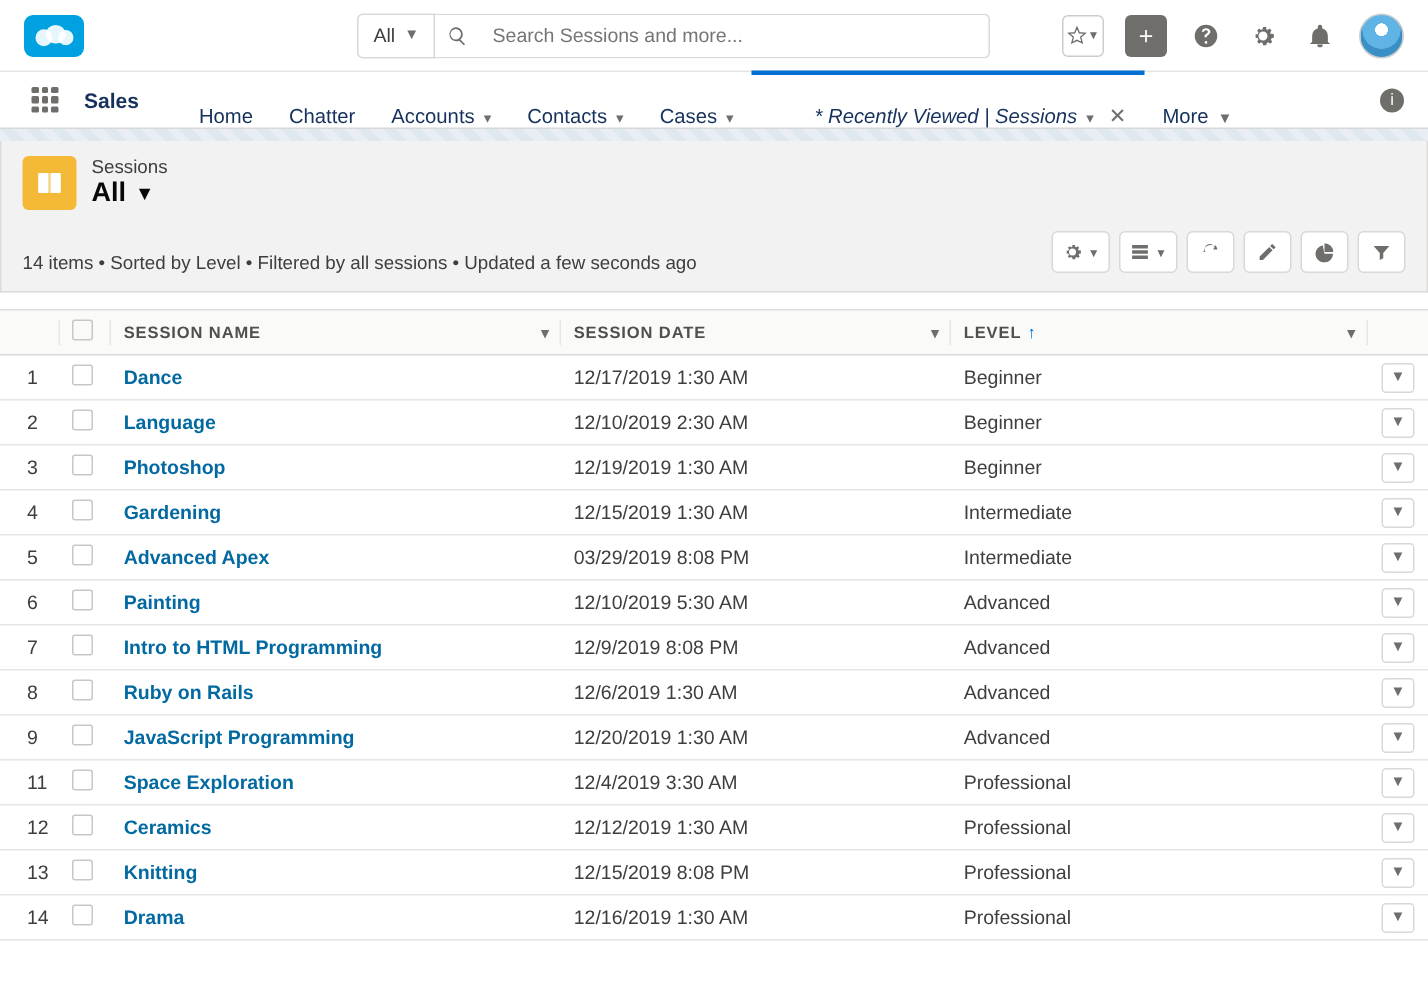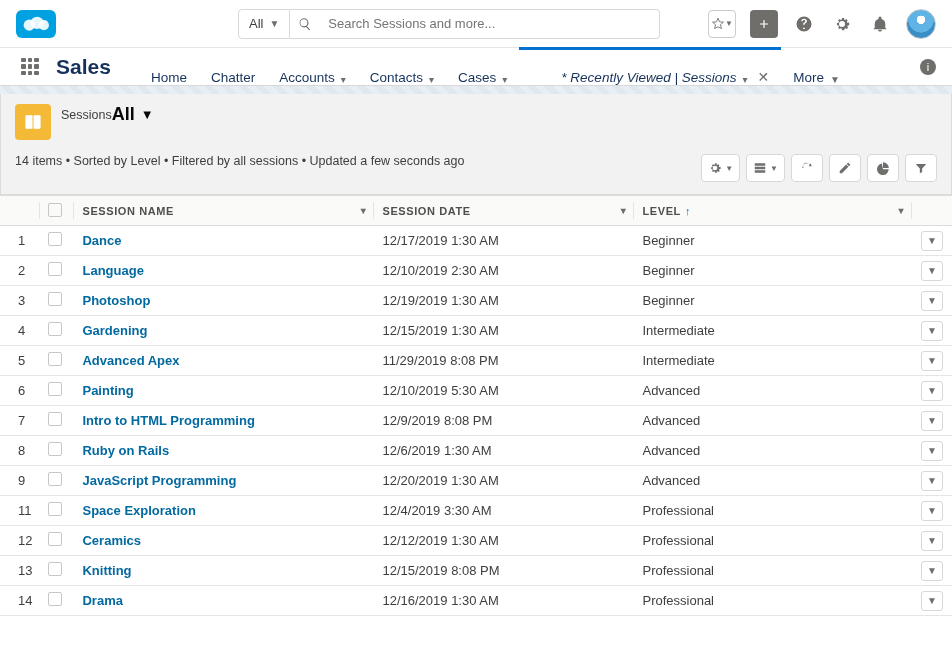--- a/index.html
+++ b/index.html
@@ -16,54 +16,54 @@
   .hicon { width:24px; height:24px; display:flex; align-items:center; justify-content:center; color:#706e6b; }
   .hicon.box { border:1px solid #ccc; border-radius:4px; width:28px; height:28px; }
   .hicon.dark { background:#706e6b; color:#fff; border-radius:4px; width:28px; height:28px; }
   .avatar { width:30px; height:30px; border-radius:50%; background: radial-gradient(circle at 50% 35%, #fff 18%, #5fb4e5 19% 55%, #3a8fc7 56%); border:1px solid #ccc; }
 
   
   .nav-bar { height:38px; display:flex; align-items:stretch; padding:0 16px; gap:0; border-bottom:1px solid #d8d8d8; }
   .launcher { width:28px; display:flex; align-items:center; justify-content:center; margin-right:12px; }
   .launcher-grid { width:18px; height:18px; display:grid; grid-template-columns:repeat(3,1fr); grid-template-rows:repeat(3,1fr); gap:2px; }
   .launcher-grid span { background:#706e6b; border-radius:1px; }
-  .app-name { font-size:21px; font-weight:600; display:flex; align-items:center; margin-right:28px; color:#16325c; }
+  .app-name { font-size:14px; font-weight:600; display:flex; align-items:center; margin-right:28px; color:#16325c; }
   .nav-item { display:flex; align-items:flex-end; padding:0 12px; gap:6px; font-size:13.5px; color:#16325c; cursor:pointer; position:relative; }
   .nav-item.active { color:#16325c; }
   .nav-item.active::after { content:""; position:absolute; left:0; right:0; top:-1px; height:3px; background:#0070d2; }
   .nav-item.active .tab-label { font-style:italic;margin-left:30px; }
   .nav-close { font-size:14px; color:#706e6b; margin-left:4px; }
   .nav-spacer { flex:1; }
   .info-icon { width:16px; height:16px; border-radius:50%; background:#706e6b; color:#fff; font-size:11px; display:flex; align-items:center; justify-content:center; margin-left:8px; align-self:center; }
   .caret { font-size:10px; color:#706e6b; }
 
   
   .topo { height:8px; background: repeating-linear-gradient(45deg,#e8eef4 0 6px,#dfe7ef 6px 12px); }
 
   
   .list-header { background:#f3f2f2; padding:10px 14px 12px 14px; border:1px solid #dddbda; border-top:none; }
   .lh-row1 { display:flex; align-items:flex-start; }
   .object-icon { width:36px; height:36px; border-radius:4px; background:#f5b938; display:flex; align-items:center; justify-content:center; margin-right:10px; flex-shrink:0; }
   .object-icon svg { width:20px; height:20px; fill:#fff; }
-  .lh-titles { display:flex; flex-direction:row;align-items:center; }
+  .lh-titles { display:flex; flex-direction:column; }
   .object-label { font-size:12.5px; color:#3e3e3c; }
   .view-name { font-size:18px; font-weight:700; color:#080707; display:flex; align-items:center; gap:6px; cursor:pointer; }
   .lh-actions { margin-left:auto; display:flex; gap:0; }
   .btn { height:32px; border:1px solid #d8d8d8; background:#fff; padding:0 14px; font-size:13px; color:#0070d2; cursor:pointer; }
   .btn:first-child { border-radius:4px 0 0 4px; }
   .btn:nth-child(2) { border-left:none; border-right:none; }
   .btn:last-child { border-radius:0 4px 4px 0; }
 
-  .lh-row2 { display:flex; align-items:flex-start; margin-top:14px; }
+  .lh-row2 { display:flex; align-items:flex-end; margin-top:14px; }
   .meta { font-size:12.5px; color:#3e3e3c; }
   .tool-btns { margin-left:auto; display:flex; gap:6px; }
   .ibtn { height:28px; min-width:32px; border:1px solid #d8d8d8; border-radius:4px; background:#fff; display:flex; align-items:center; justify-content:center; padding:0 6px; gap:3px; color:#706e6b; cursor:pointer; }
 
   
-  .table { border-collapse:collapse; width:100%; }
+  .table { border-collapse:collapse; width:100%;margin-top:11px; }
   .thead-row th { background:#fafaf9; border-bottom:1px solid #dddbda; border-top:1px solid #dddbda; height:30px; text-align:left; font-size:11px; letter-spacing:0.6px; color:#514f4d; font-weight:600; padding:0 8px; position:relative; }
   .thead-row th:not(:last-child)::after { content:""; position:absolute; right:0; top:6px; bottom:6px; width:1px; background:#e5e5e5; }
   .th-sort { color:#0070d2; margin-left:4px; }
   .th-caret { float:right; color:#706e6b; font-size:10px; }
   tbody td { border-bottom:1px solid #e5e5e5; height:30px; padding:0 8px; font-size:13px; color:#3e3e3c; }
   .rownum { color:#3e3e3c; width:38px; text-align:left; padding-left:18px; }
   .chkcell { width:34px; }
   .chk { width:14px; height:14px; border:1px solid #c9c7c5; border-radius:2px; display:inline-block; }
   .link { color:#0369a1; cursor:pointer;font-weight:bold; }
   .row-action { width:40px; text-align:center; }
@@ -271,21 +271,21 @@
         <td class="chkcell"><span class="chk"></span></td>
         <td><span class="link">Gardening</span></td>
         <td>12/15/2019 1:30 AM</td>
         <td>Intermediate</td>
         <td class="row-action"><span class="dd">▼</span></td>
       </tr>
       <tr>
         <td class="rownum">5</td>
         <td class="chkcell"><span class="chk"></span></td>
         <td><span class="link">Advanced Apex</span></td>
-        <td>11/29/2019 8:08 PM</td>
+        <td>03/29/2019 8:08 PM</td>
         <td>Intermediate</td>
         <td class="row-action"><span class="dd">▼</span></td>
       </tr>
       <tr>
         <td class="rownum">6</td>
         <td class="chkcell"><span class="chk"></span></td>
         <td><span class="link">Painting</span></td>
         <td>12/10/2019 5:30 AM</td>
         <td>Advanced</td>
         <td class="row-action"><span class="dd">▼</span></td>

